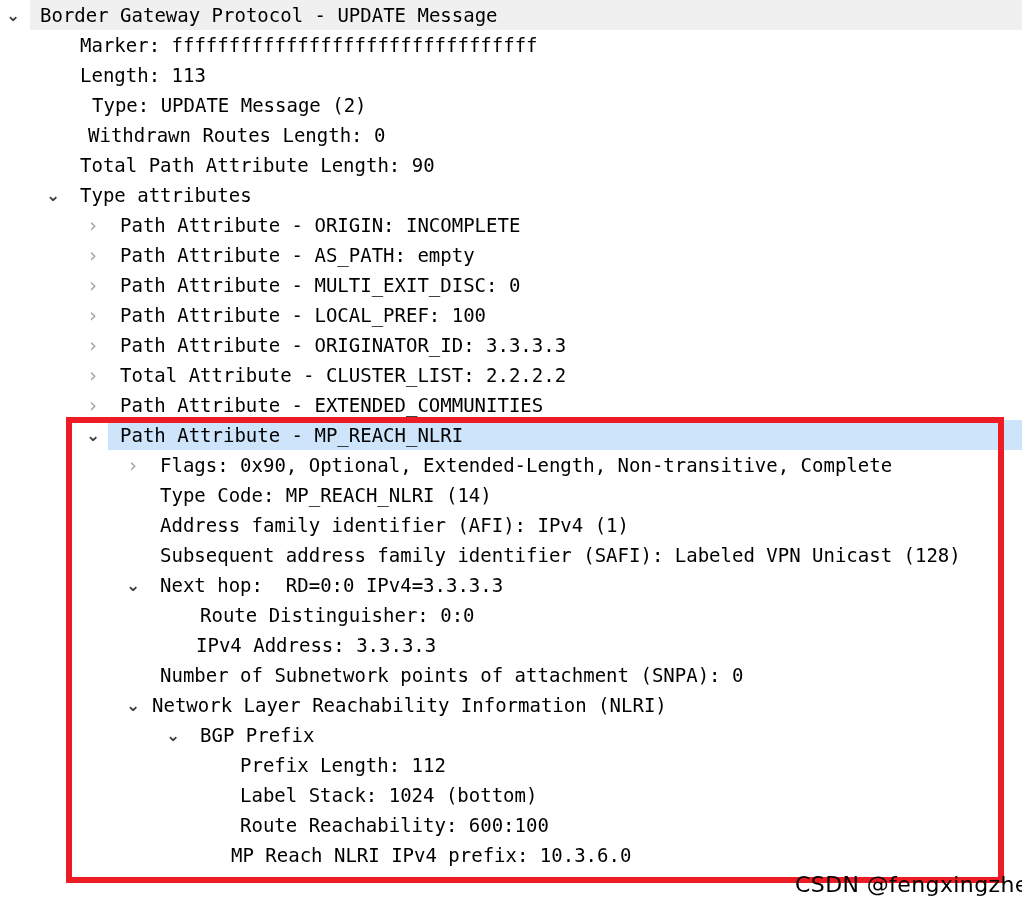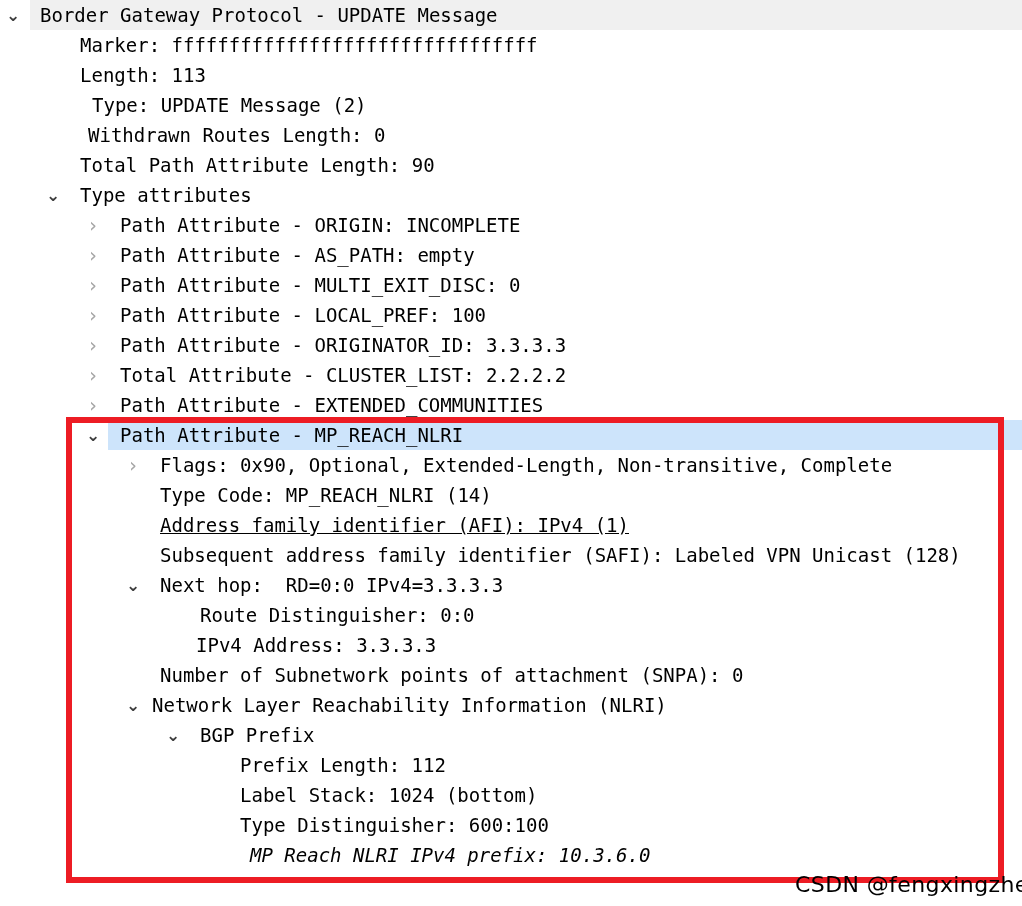--- a/index.html
+++ b/index.html
@@ -123,29 +123,29 @@
     <div class="row"><span class="tw closed" style="left: 82px;">›</span><span class="label" style="left: 120px;">Path Attribute - ORIGIN: INCOMPLETE</span></div>
     <div class="row"><span class="tw closed" style="left: 82px;">›</span><span class="label" style="left: 120px;">Path Attribute - AS_PATH: empty</span></div>
     <div class="row"><span class="tw closed" style="left: 82px;">›</span><span class="label" style="left: 120px; text-align: center;">Path Attribute - MULTI_EXIT_DISC: 0</span></div>
     <div class="row"><span class="tw closed" style="left: 82px;">›</span><span class="label" style="left: 120px;">Path Attribute - LOCAL_PREF: 100</span></div>
     <div class="row"><span class="tw closed" style="left: 82px;">›</span><span class="label" style="left: 120px;">Path Attribute - ORIGINATOR_ID: 3.3.3.3</span></div>
     <div class="row"><span class="tw closed" style="left: 82px;">›</span><span class="label" style="left: 120px;">Total Attribute - CLUSTER_LIST: 2.2.2.2</span></div>
     <div class="row"><span class="tw closed" style="left: 82px;">›</span><span class="label" style="left: 120px;">Path Attribute - EXTENDED_COMMUNITIES</span></div>
     <div class="row sel"><div class="selbg"></div><span class="tw" style="left: 82px;">⌄</span><span class="label" style="left: 120px;">Path Attribute - MP_REACH_NLRI</span></div>
     <div class="row"><span class="tw closed" style="left: 122px;">›</span><span class="label" style="left: 160px;">Flags: 0x90, Optional, Extended-Length, Non-transitive, Complete</span></div>
     <div class="row"><span class="label" style="left: 160px;">Type Code: MP_REACH_NLRI (14)</span></div>
-    <div class="row"><span class="label" style="left: 160px; text-decoration: underline;">Address family identifier (AFI): IPv4 (1)</span></div>
+    <div class="row"><span class="label" style="left: 160px;">Address family identifier (AFI): IPv4 (1)</span></div>
     <div class="row"><span class="label" style="left: 160px;">Subsequent address family identifier (SAFI): Labeled VPN Unicast (128)</span></div>
     <div class="row"><span class="tw" style="left: 122px;">⌄</span><span class="label" style="left: 160px;">Next hop:  RD=0:0 IPv4=3.3.3.3</span></div>
     <div class="row"><span class="label" style="left: 200px;">Route Distinguisher: 0:0</span></div>
     <div class="row"><span class="label" style="left: 196px;">IPv4 Address: 3.3.3.3</span></div>
     <div class="row"><span class="label" style="left: 160px;">Number of Subnetwork points of attachment (SNPA): 0</span></div>
     <div class="row"><span class="tw" style="left: 122px;">⌄</span><span class="label" style="left: 152px;">Network Layer Reachability Information (NLRI)</span></div>
     <div class="row"><span class="tw" style="left: 162px;">⌄</span><span class="label" style="left: 200px;">BGP Prefix</span></div>
     <div class="row"><span class="label" style="left: 240px;">Prefix Length: 112</span></div>
     <div class="row"><span class="label" style="left: 240px;">Label Stack: 1024 (bottom)</span></div>
-    <div class="row"><span class="label" style="left: 240px;">Type Distinguisher: 600:100</span></div>
-    <div class="row"><span class="label" style="left: 250px; font-style: italic;">MP Reach NLRI IPv4 prefix: 10.3.6.0</span></div>
+    <div class="row"><span class="label" style="left: 240px;">Route Reachability: 600:100</span></div>
+    <div class="row"><span class="label" style="left: 231px;">MP Reach NLRI IPv4 prefix: 10.3.6.0</span></div>
   </div>
 
 <div id="redbox"></div>
 
 <div id="watermark">CSDN @fengxingzhe008</div>
 
 </body></html>

